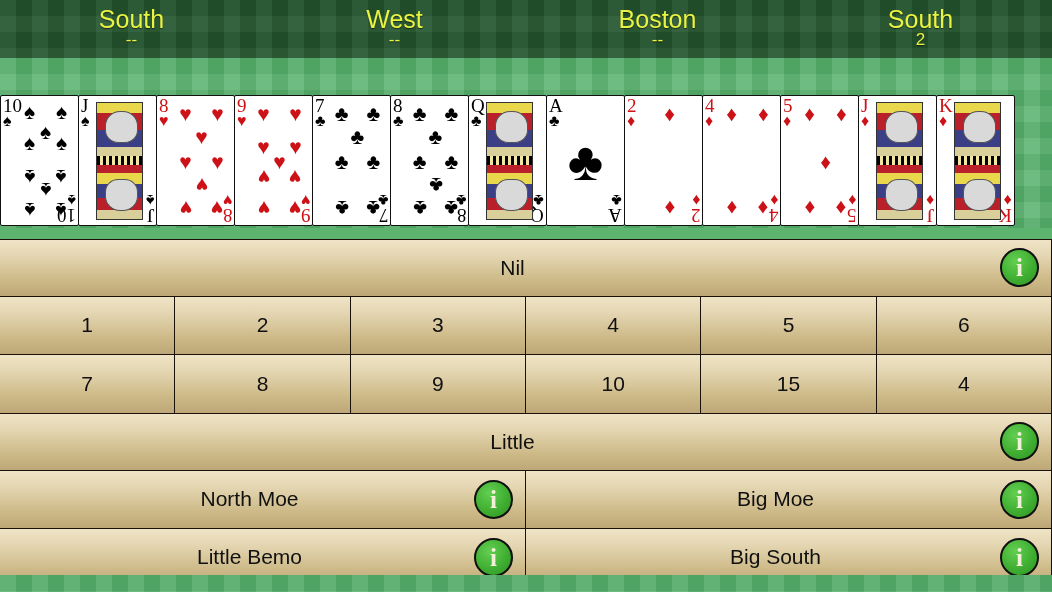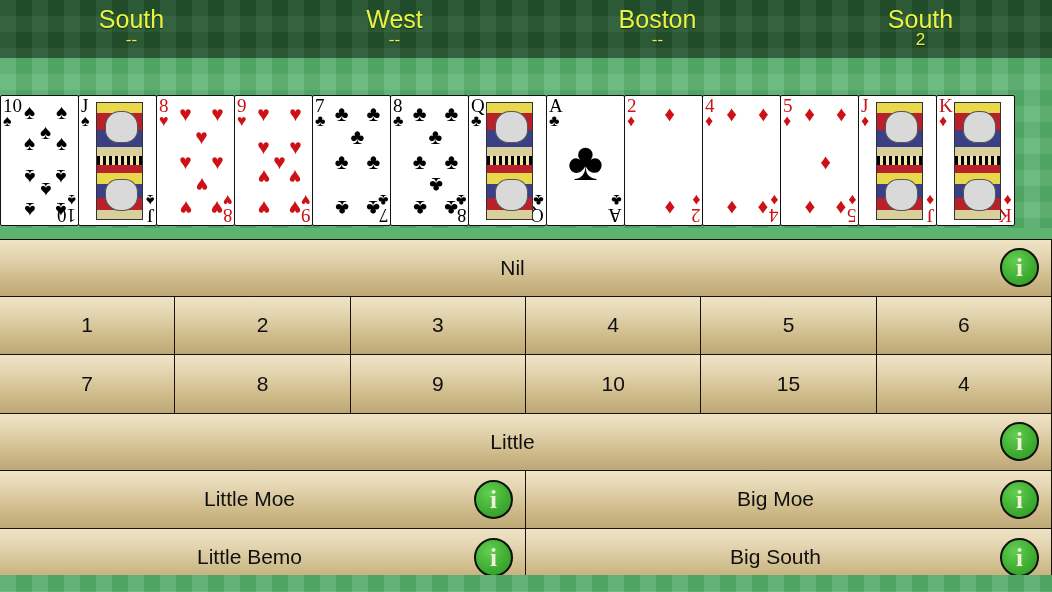--- a/index.html
+++ b/index.html
@@ -370,21 +370,21 @@
     <div class="btn wide offset">
       <span class="lbl">Little</span>
       <span class="info">
         <span class="iglyph">i</span>
       </span>
     </div>
   </div>
 
   <div class="row r-moe">
     <div class="btn half offset">
-      <span class="lbl">Little Moe</span>
+      <span class="lbl">North Moe</span>
       <span class="info">
         <span class="iglyph">i</span>
       </span>
     </div>
     <div class="btn half offset">
       <span class="lbl">Big Moe</span>
       <span class="info">
         <span class="iglyph">i</span>
       </span>
     </div>

